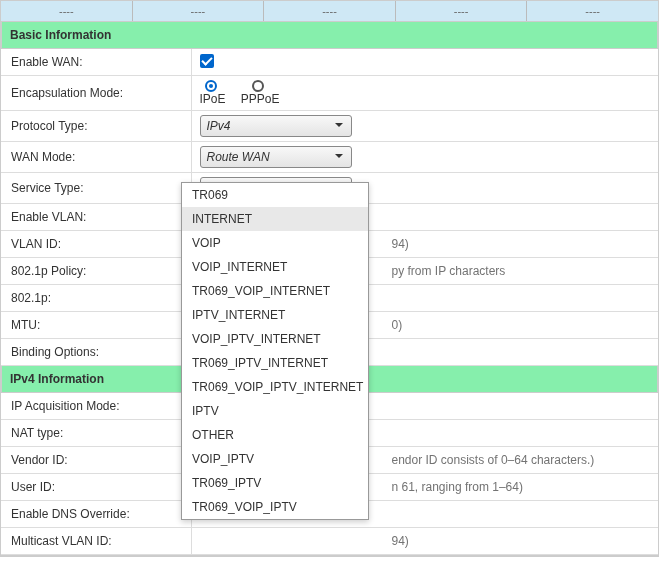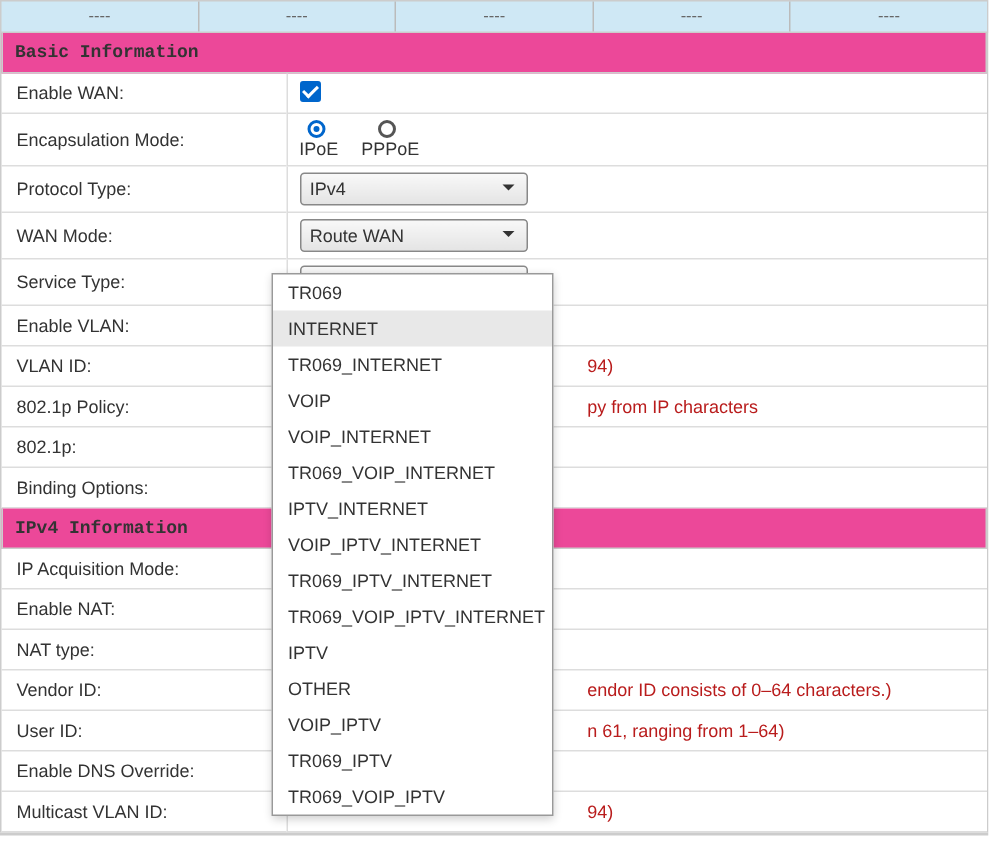--- a/index.html
+++ b/index.html
@@ -1,37 +1,37 @@
 <!DOCTYPE html>
 <html><head>
 <meta charset="utf-8">
 <style>
   * { box-sizing: border-box; margin: 0; padding: 0; }
   body { font-family: Arial, sans-serif; font-size: 12px; color: #333; background: #fff; width: 659px; }
   .top-tabs { display: flex; background: #cfe8f5; border: 1px solid #ccc; }
   .top-tabs div { flex: 1; text-align: center; padding: 4px 0; color: #666; font-size: 11px; border-right: 1px solid #bbb; }
   .top-tabs div:last-child { border-right: none; }
-  .section-header { background: #ec4899; font-weight: bold; padding: 6px 8px; border: 1px solid #ccc; border-top: none; font-family: Liberation Mono, monospace; }
+  .section-header { background: #86efac; font-weight: bold; padding: 6px 8px; border: 1px solid #ccc; border-top: none; }
   table { width: 100%; border-collapse: collapse; }
   tr { border-bottom: 1px solid #ddd; }
   td.label { width: 190px; padding: 6px 10px; vertical-align: middle; border-right: 1px solid #ddd; }
   td.value { padding: 4px 8px; vertical-align: middle; }
   .checkbox { width: 14px; height: 14px; display: inline-block; border: 2px solid #0066cc; border-radius: 2px; background: #0066cc; position: relative; }
   .checkbox::after { content: ""; position: absolute; left: 2px; top: -1px; width: 4px; height: 8px; border: solid #fff; border-width: 0 2px 2px 0; transform: rotate(45deg); }
   .radio { display: inline-flex; align-items: center; margin-right: 12px; flex-direction: column; }
   .radio-dot { width: 12px; height: 12px; border: 2px solid #555; border-radius: 50%; margin-right: 4px; position: relative; display: inline-block; }
   .radio.checked .radio-dot { border-color: #0066cc; }
   .radio.checked .radio-dot::after { content: ""; position: absolute; left: 2px; top: 2px; width: 4px; height: 4px; background: #0066cc; border-radius: 50%; }
-  .select { display: inline-block; border: 1px solid #888; background: linear-gradient(#f8f8f8,#e4e4e4); border-radius: 3px; padding: 3px 6px; width: 152px; position: relative; cursor: pointer; }
+  .select { display: inline-block; border: 1px solid #888; background: linear-gradient(#f8f8f8,#e4e4e4); border-radius: 3px; padding: 3px 6px; width: 152px; position: relative; cursor: pointer; font-style: italic; }
   .select::after { content: ""; position: absolute; right: 8px; top: 7px; border: 4px solid transparent; border-top-color: #333; }
   .dropdown { position: absolute; left: 180px; top: 160px; width: 188px; background: #fff; border: 1px solid #999; box-shadow: 0 2px 6px rgba(0,0,0,0.2); z-index: 10; }
   .dropdown div { padding: 5px 10px; cursor: pointer; }
   .dropdown div.highlight { background: #e8e8e8; }
   .footer { border-top: 2px solid #ccc; padding: 10px 8px; color: #555; font-size: 11px; display: flex; align-items: center; position: relative; }
-  .hint { color: #b91c1c; }
+  .hint { color: #737373; }
   .wrap { position: relative; border-right: 1px solid #ccc; border-left: 1px solid #ccc; }
 </style>
 </head>
 <body>
 
 <div class="top-tabs">
   <div>----</div>
   <div>----</div>
   <div>----</div>
   <div>----</div>
@@ -81,34 +81,34 @@
         </tr>
   <tr>
           <td class="label">802.1p Policy:</td>
           <td class="value hint" style="padding-left:200px">py from IP characters</td>
         </tr>
   <tr>
           <td class="label">802.1p:</td>
           <td class="value"></td>
         </tr>
   <tr>
+          <td class="label">MTU:</td>
+          <td class="value hint" style="padding-left:200px">0)</td>
+        </tr>
+  <tr>
           <td class="label">Binding Options:</td>
           <td class="value"></td>
         </tr>
 </tbody>
     </table>
 <div class="section-header">IPv4 Information</div>
 <table>
   <tbody>
         <tr>
           <td class="label">IP Acquisition Mode:</td>
-          <td class="value"></td>
-        </tr>
-  <tr>
-          <td class="label">Enable NAT:</td>
           <td class="value"></td>
         </tr>
   <tr>
           <td class="label">NAT type:</td>
           <td class="value"></td>
         </tr>
   <tr>
           <td class="label">Vendor ID:</td>
           <td class="value hint" style="padding-left:200px">endor ID consists of 0–64 characters.)</td>
         </tr>
@@ -123,21 +123,20 @@
   <tr>
           <td class="label">Multicast VLAN ID:</td>
           <td class="value hint" style="padding-left:200px">94)</td>
         </tr>
 </tbody>
     </table>
 
 <div class="dropdown" id="dropdown">
       <div>TR069</div>
       <div class="highlight">INTERNET</div>
-      <div>TR069_INTERNET</div>
       <div>VOIP</div>
       <div>VOIP_INTERNET</div>
       <div>TR069_VOIP_INTERNET</div>
       <div>IPTV_INTERNET</div>
       <div>VOIP_IPTV_INTERNET</div>
       <div>TR069_IPTV_INTERNET</div>
       <div>TR069_VOIP_IPTV_INTERNET</div>
       <div>IPTV</div>
       <div>OTHER</div>
       <div>VOIP_IPTV</div>

